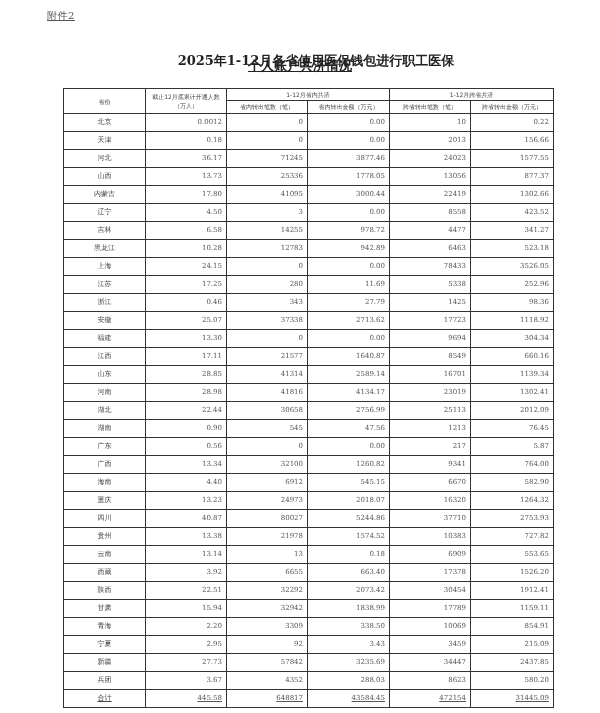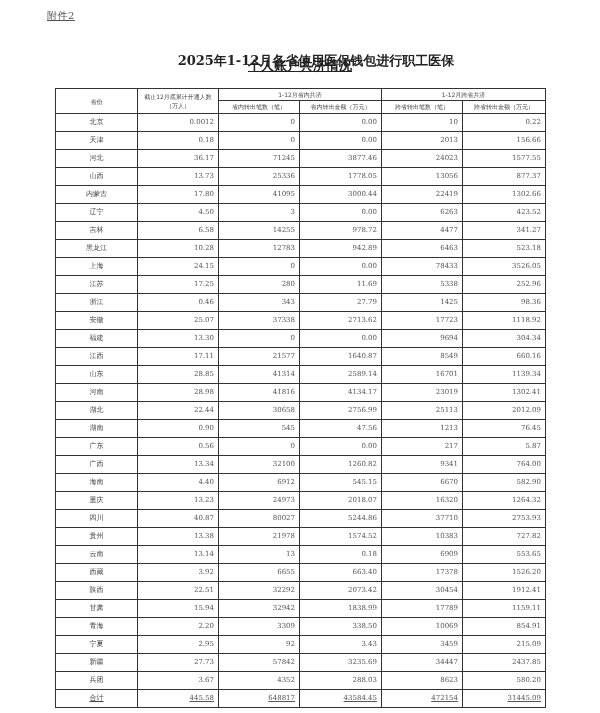--- a/index.html
+++ b/index.html
@@ -31,21 +31,21 @@
       text-align: center;
       font-size: 13px;
       font-weight: bold;
       color: #222;
       line-height: 17px;
     }
     .title.line1 { top: 52px; padding-left: 16px; }
     .title.line2 { top: 57px; text-decoration: underline; }
     table.report {
       position: absolute;
-      left: 55px;
+      left: 63px;
       top: 88px;
       width: 490px;
       border-collapse: collapse;
       table-layout: fixed;
       font-size: 7px;
     }
     table.report th, table.report td {
       border: 1px solid #333;
       padding: 0 4px;
       height: 17px;
@@ -157,21 +157,21 @@
         <td>41095</td>
         <td>3000.44</td>
         <td>22419</td>
         <td>1302.66</td>
       </tr>
       <tr>
         <td class="name">辽宁</td>
         <td>4.50</td>
         <td>3</td>
         <td>0.00</td>
-        <td>6263</td>
+        <td>8558</td>
         <td>423.52</td>
       </tr>
       <tr>
         <td class="name">吉林</td>
         <td>6.58</td>
         <td>14255</td>
         <td>978.72</td>
         <td>4477</td>
         <td>341.27</td>
       </tr>

